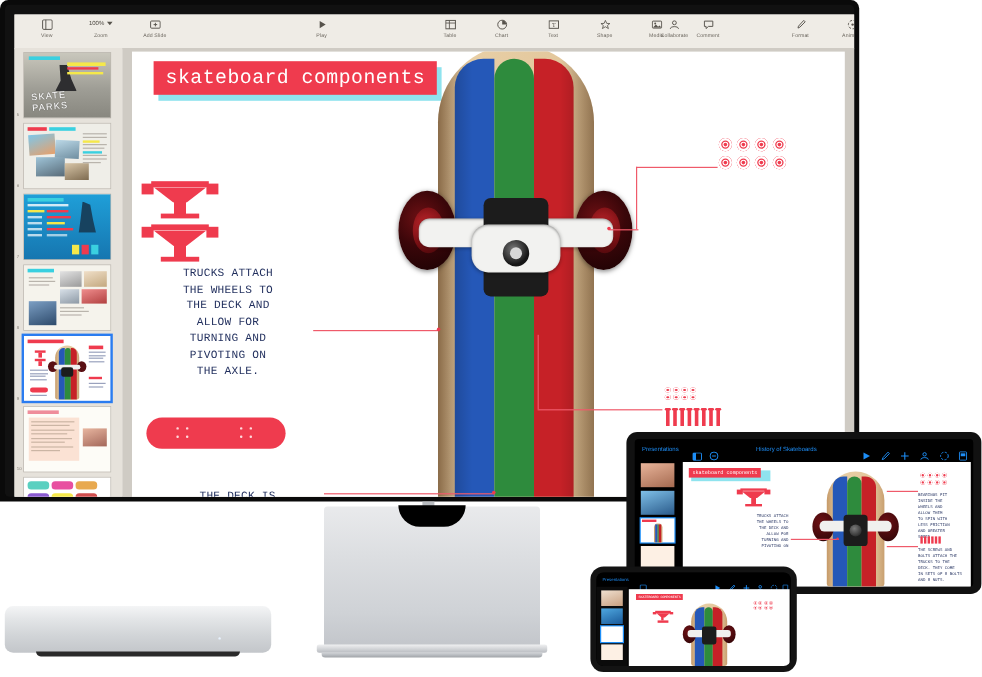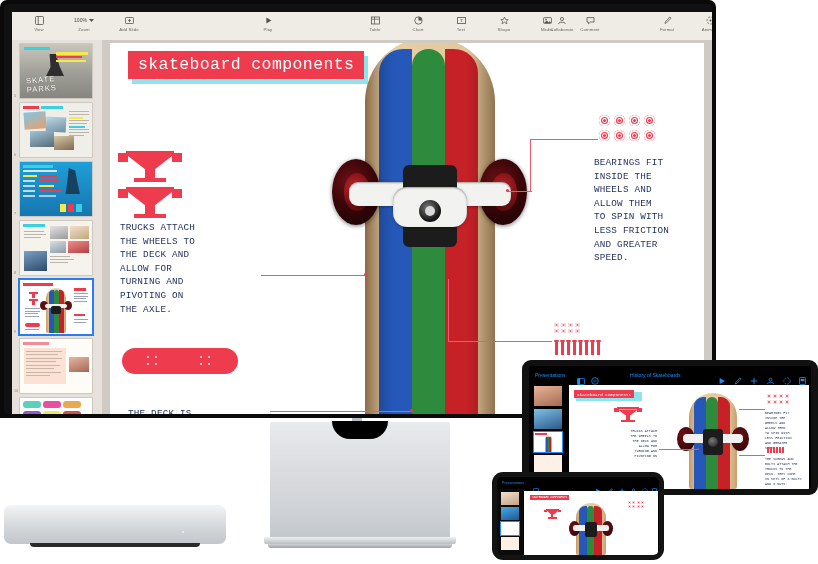--- a/index.html
+++ b/index.html
@@ -50,21 +50,21 @@
   .title-box{position:absolute;left:18px;top:8px;}
   .title-shadow{position:absolute;left:4px;top:5px;width:100%;height:100%;
                 background:#8fe3ee;}
   .title-main{position:relative;background:#ef3b4e;color:#fff;
               font-family:"Liberation Mono", monospace;font-size:16.5px;
               letter-spacing:.4px;padding:4px 10px 5px 10px;white-space:nowrap;}
 
   .callout{position:absolute;font-family:"Liberation Mono", monospace;
            font-size:9.3px;line-height:13.6px;color:#1f2d5c;letter-spacing:.2px;
            white-space:pre;}
-  .callout.right{text-align:left;}
+  .callout.right{text-align:center;}
   .leader{position:absolute;background:#ef5a6a;height:1px;}
   .leader-v{position:absolute;background:#ef5a6a;width:1px;}
   .dot{position:absolute;width:3.4px;height:3.4px;border-radius:50%;background:#ef3b4e;}
 
   
   #board{position:absolute;left:255px;top:-6px;width:130px;height:400px;}
   .deck-wood{position:absolute;left:0;top:0;width:130px;height:400px;
      background:linear-gradient(90deg,#c69a68 0%,#dbb98c 8%,#e8cfa6 18%,#e3c79c 82%,#c9a070 100%);
      border-radius:65px 65px 10px 10px;}
   .stripe{position:absolute;top:12px;height:388px;}
@@ -540,28 +540,20 @@
         <div class="reddeck-hole" style="left:86px;top:15px;"></div>
       </div>
 
       <div class="callout right" style="left:10px;top:178px;width:140px;">TRUCKS ATTACH
 THE WHEELS TO
 THE DECK AND
 ALLOW FOR
 TURNING AND
 PIVOTING ON
 THE AXLE.</div>
-      <div class="callout" style="left:484px;top:113px;width:150px;">BEARINGS FIT
-INSIDE THE
-WHEELS AND
-ALLOW THEM
-TO SPIN WITH
-LESS FRICTION
-AND GREATER
-SPEED.</div>
       <div class="callout" style="left:444px;top:325px;width:160px;font-size:9.6px;line-height:14px;">THE SCREWS AND
 BOLTS ATTACH THE</div>
       <div class="callout right" style="left:18px;top:364px;width:140px;">THE DECK IS
 THE PLATFORM</div>
 
       <div class="leader" style="left:151px;top:232px;width:105px;"></div>
       <div class="leader" style="left:420px;top:96px;width:68px;"></div>
       <div class="leader-v" style="left:420px;top:96px;height:52px;"></div>
       <div class="leader" style="left:398px;top:148px;width:24px;"></div>
       <div class="leader" style="left:338px;top:298px;width:104px;"></div>

